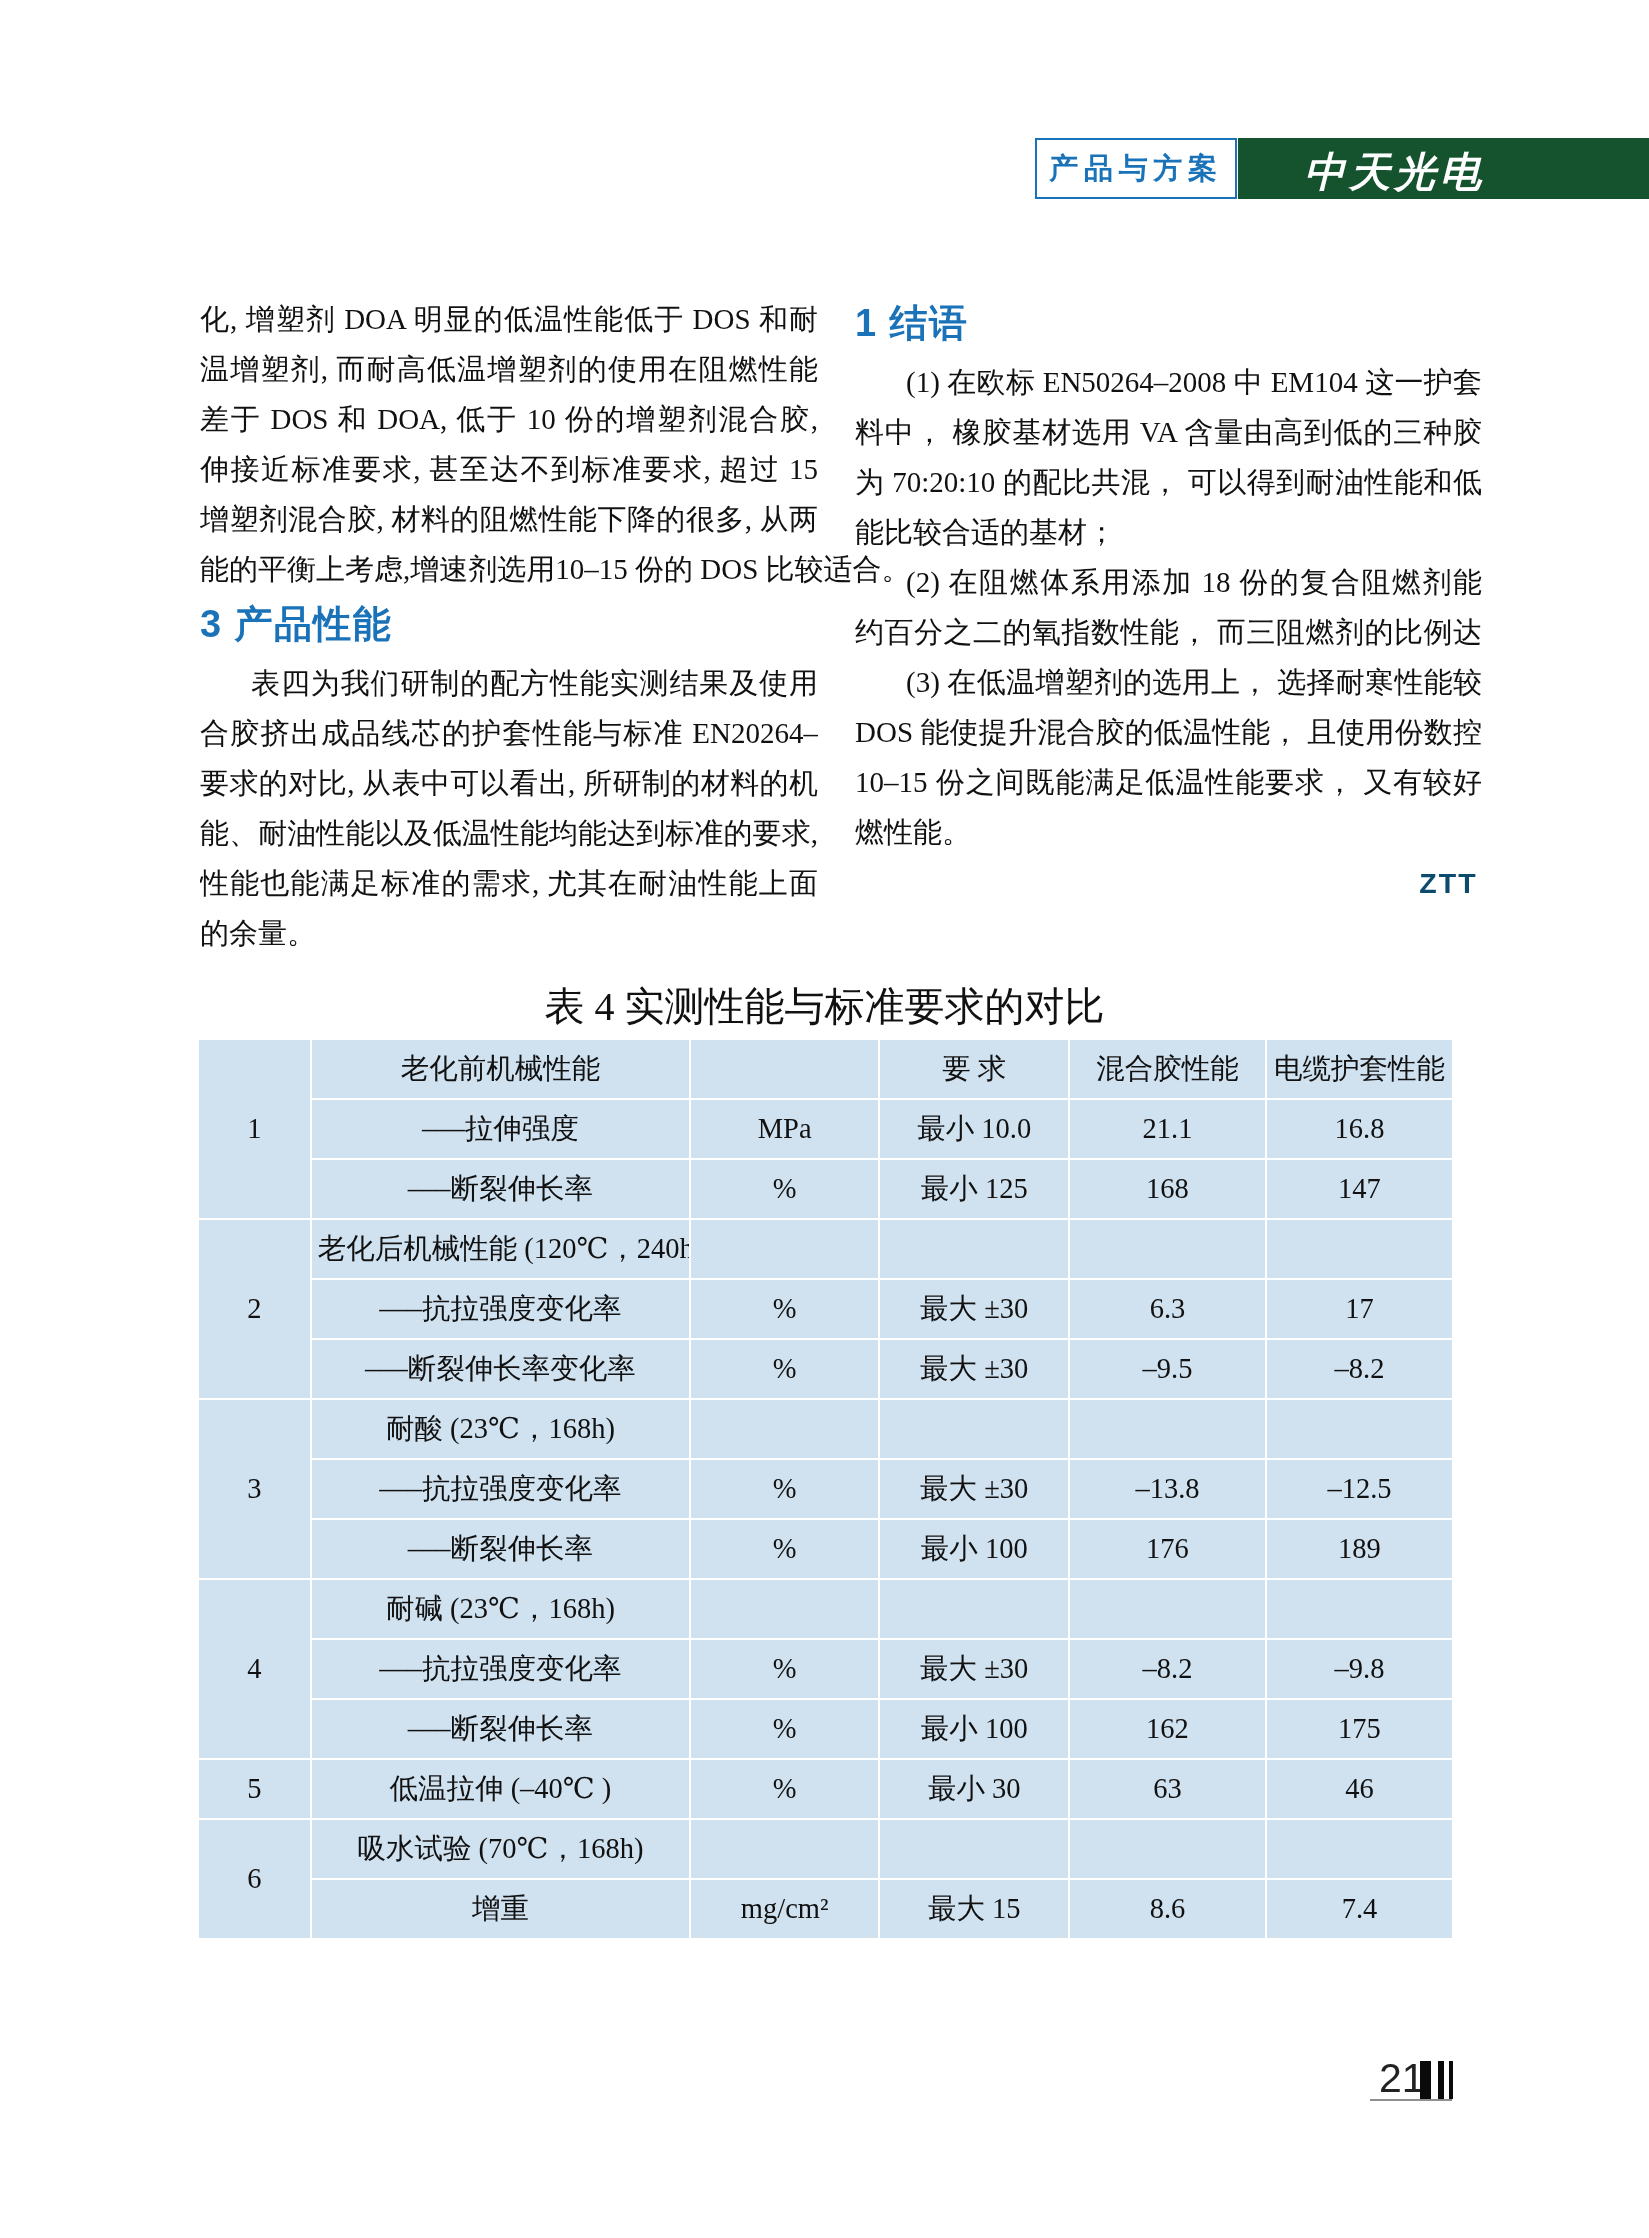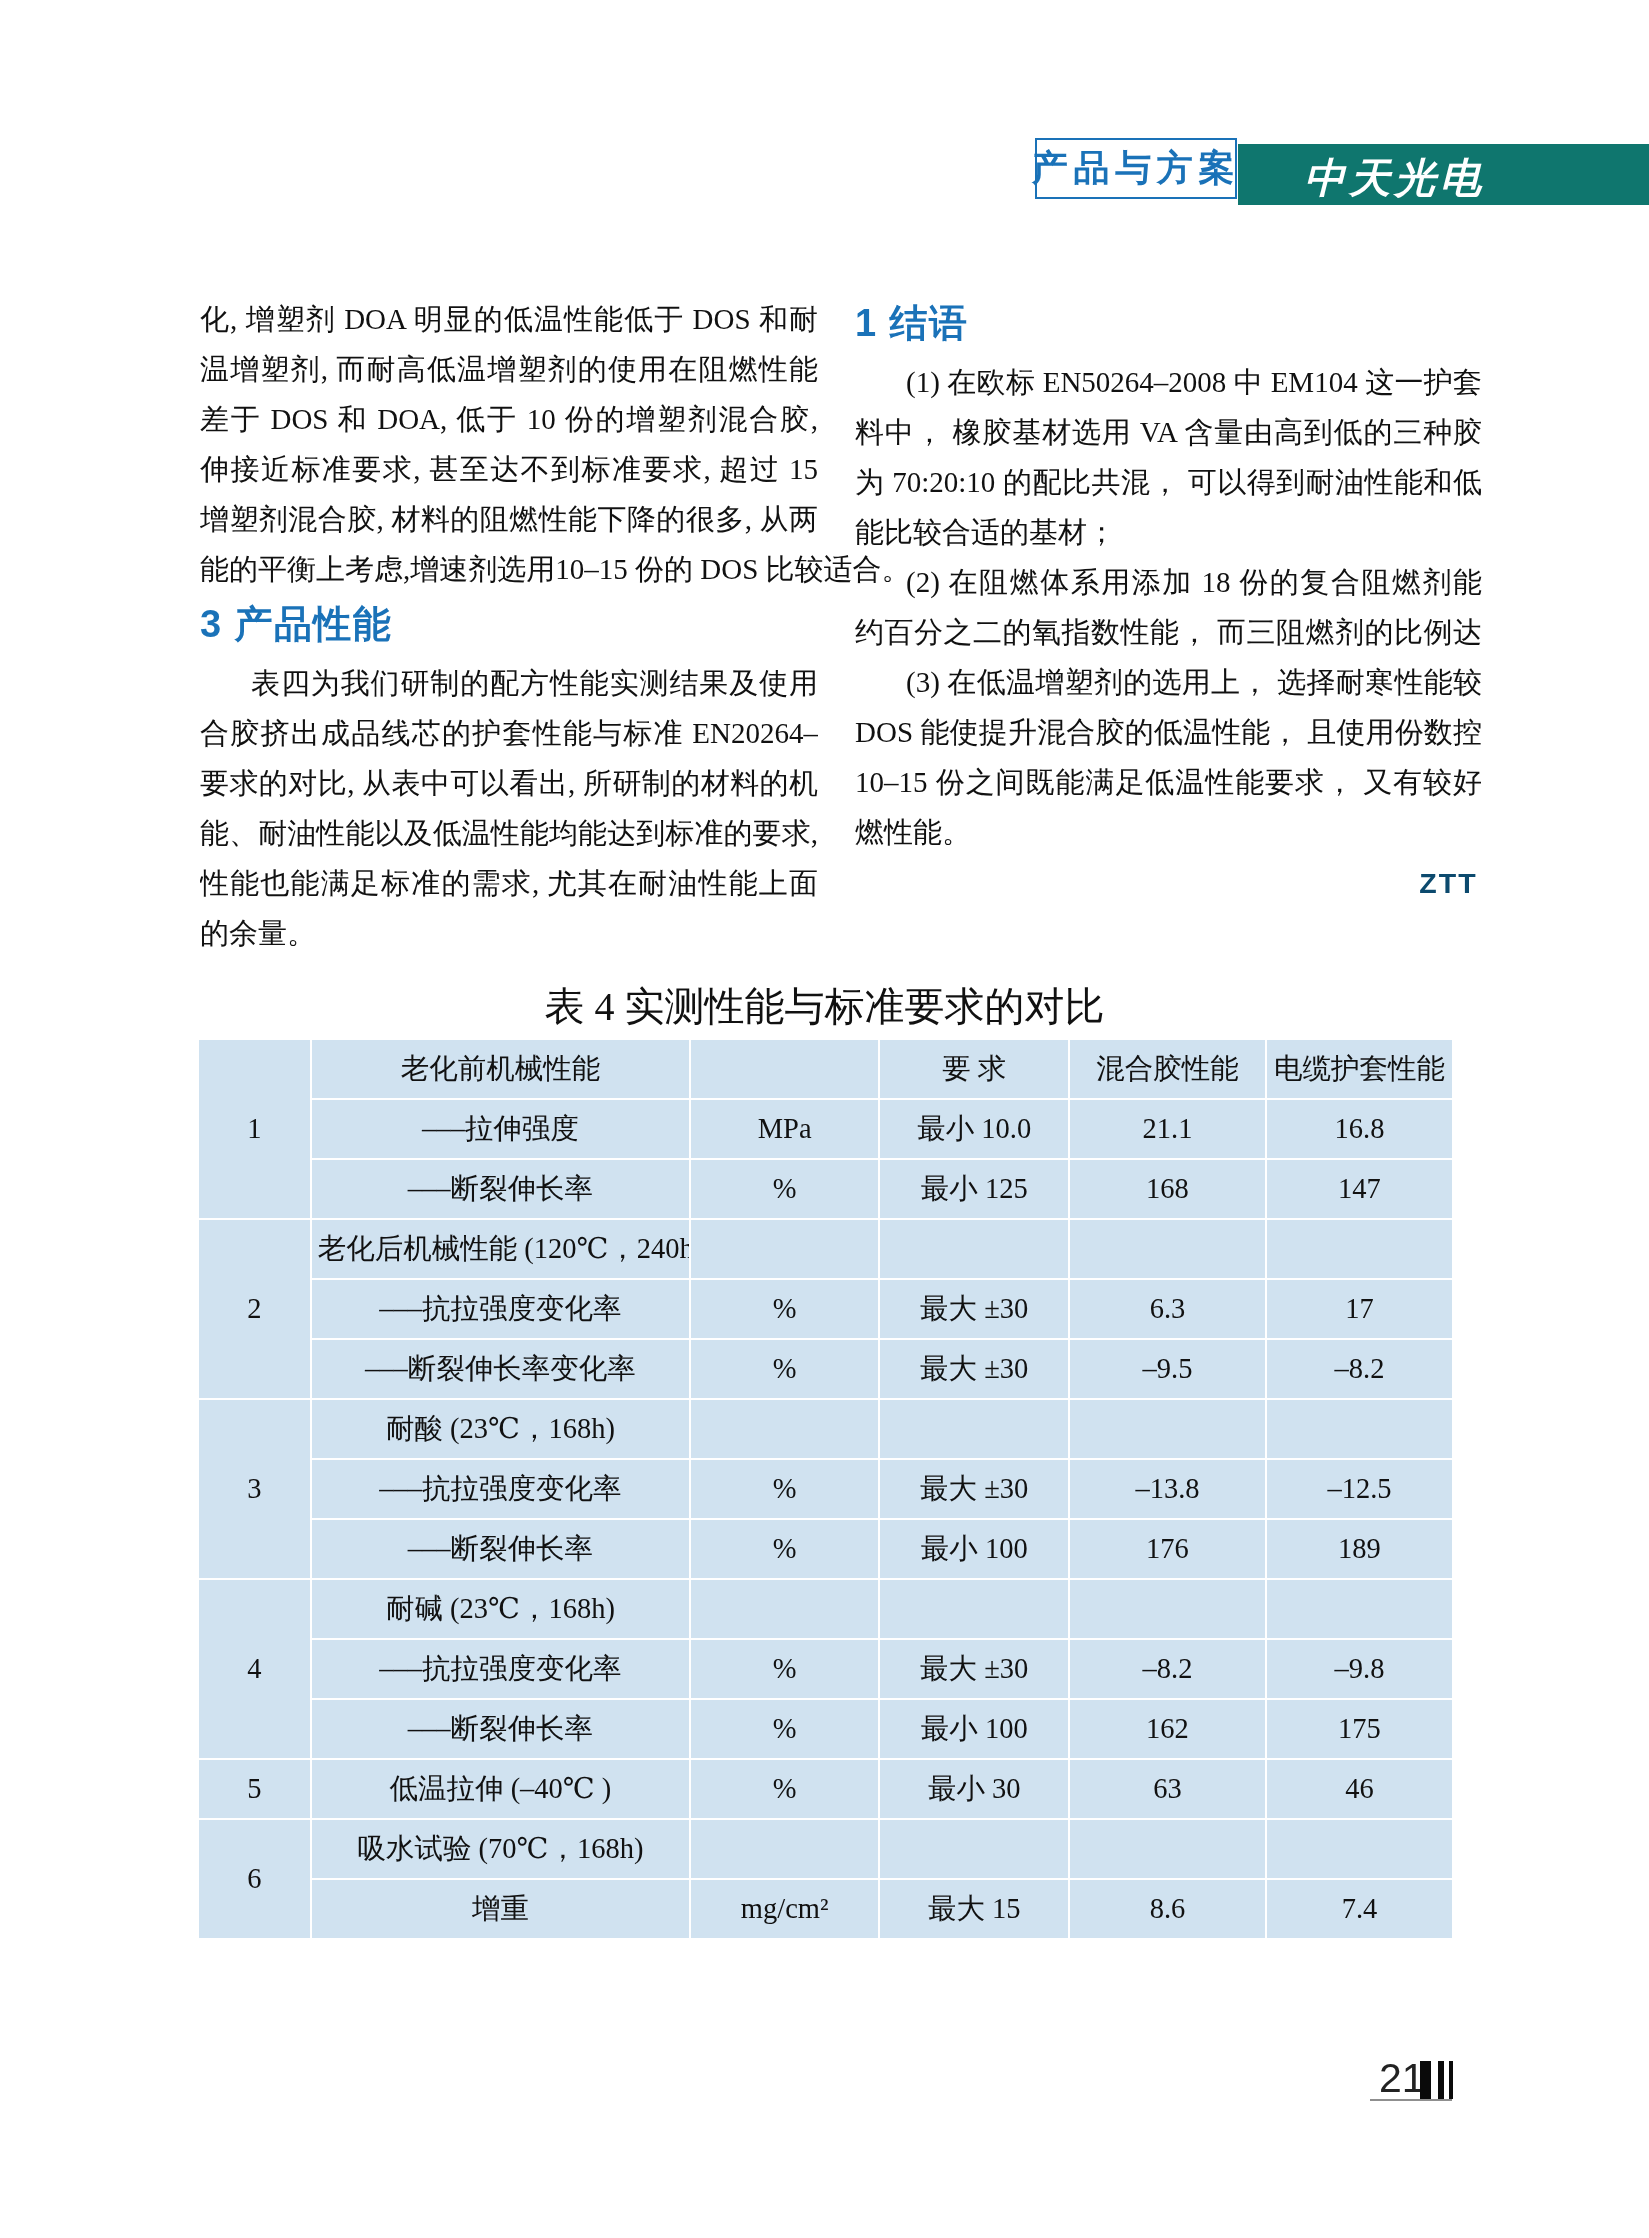--- a/index.html
+++ b/index.html
@@ -4,22 +4,22 @@
 <style>
   html,body{margin:0;padding:0;background:#ffffff;}
   .page{position:relative;width:1649px;height:2239px;background:#ffffff;overflow:hidden;
         font-family:"Liberation Serif","DejaVu Serif",serif;color:#111;}
 
   
   .header-band{position:absolute;left:0;top:138px;width:1649px;height:61px;}
   .tag-box{position:absolute;left:1035px;top:0;width:202px;height:61px;background:#ffffff;
            border:2.9px solid #1a72b8;box-sizing:border-box;display:flex;align-items:center;justify-content:center;}
   .tag-box span{font-family:"Liberation Sans","DejaVu Sans",sans-serif;font-weight:bold;
-                font-size:36px;color:#1a72b8;letter-spacing:5.7px;white-space:nowrap;}
-  .brand-bar{position:absolute;left:1238px;top:6px;width:412px;height:61px;background:#0f766e;}
+                font-size:29px;color:#1a72b8;letter-spacing:5.7px;white-space:nowrap;}
+  .brand-bar{position:absolute;left:1238px;top:0;width:412px;height:61px;background:#14532d;}
   .brand-logo{position:absolute;left:66px;top:7.1px;color:#ffffff;font-size:41px;font-weight:bold;
               font-style:italic;letter-spacing:4.3px;white-space:nowrap;
               font-family:"Liberation Serif","DejaVu Serif",serif;}
 
   
   .col{position:absolute;font-size:29px;}
   .left-col{left:200px;top:294px;width:618px;}
   .right-col{left:855px;top:293px;width:627px;}
   .line{height:50px;line-height:50px;white-space:nowrap;}
   .fill{text-align:justify;text-align-last:justify;white-space:normal;height:50px;line-height:50px;overflow:hidden;}

